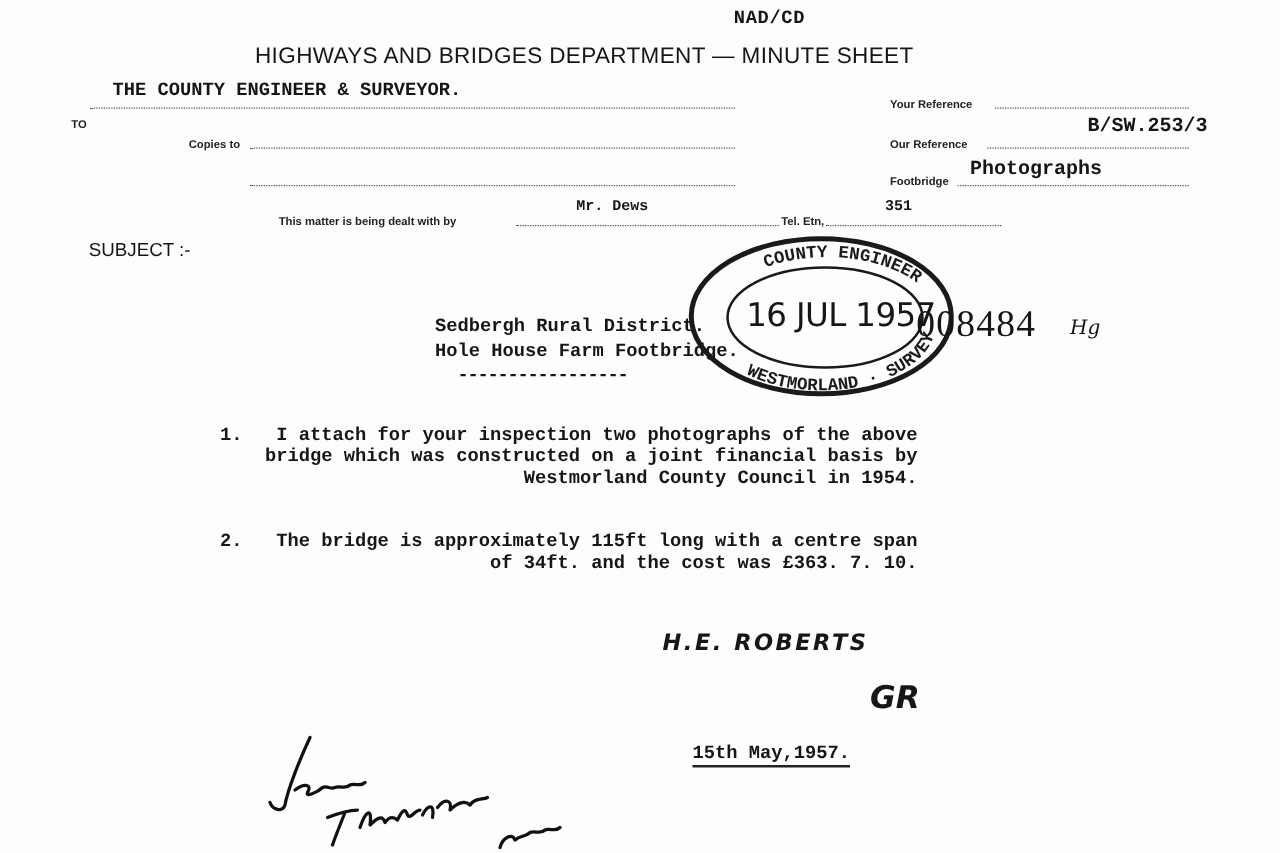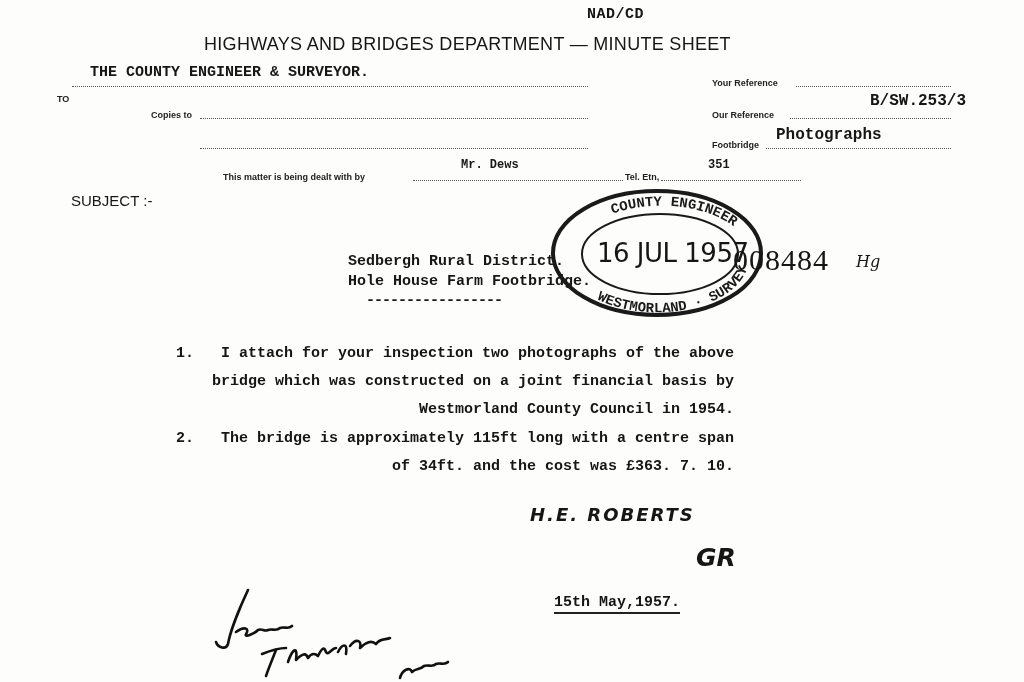--- a/index.html
+++ b/index.html
@@ -45,21 +45,21 @@
     .encl-label { left: 712px; top: 140px; }
     .encl-line { left: 766px; top: 148px; width: 185px; }
     .encl-value { left: 776px; top: 126px; font-size: 16px; }
 
     .subject-label { left: 71px; top: 192px; font-size: 15px; }
 
     .subj-line1 { left: 348px; top: 253px; font-size: 15px; }
     .subj-line2 { left: 348px; top: 273px; font-size: 15px; }
     .subj-rule { left: 366px; top: 292px; font-size: 15px; letter-spacing: -1px; }
 
-    .para { left: 176px; font-size: 15px; line-height: 28px; white-space: pre; }
+    .para { left: 176px; font-size: 15px; line-height: 17px; white-space: pre; }
     .para1 { top: 340px; }
     .para2 { top: 425px; }
 
     .sig-name { left: 530px; top: 504px; font-size: 18px; letter-spacing: 2px; }
     .sig-initials { left: 696px; top: 543px; font-size: 25px; text-align: right; }
     .sign-date { left: 554px; top: 594px; font-size: 15px; border-bottom: 2px solid #222; padding-bottom: 1px; }
 
     .stamp { left: 548px; top: 186px; width: 218px; height: 134px; }
     .stamp-date { left: 597px; top: 238px; font-size: 26px; font-family: "DejaVu Sans", sans-serif; letter-spacing: -0.5px; }
     .stamp-num { left: 733px; top: 243px; font-size: 30px; font-family: "Liberation Serif", serif; letter-spacing: 1px; }

